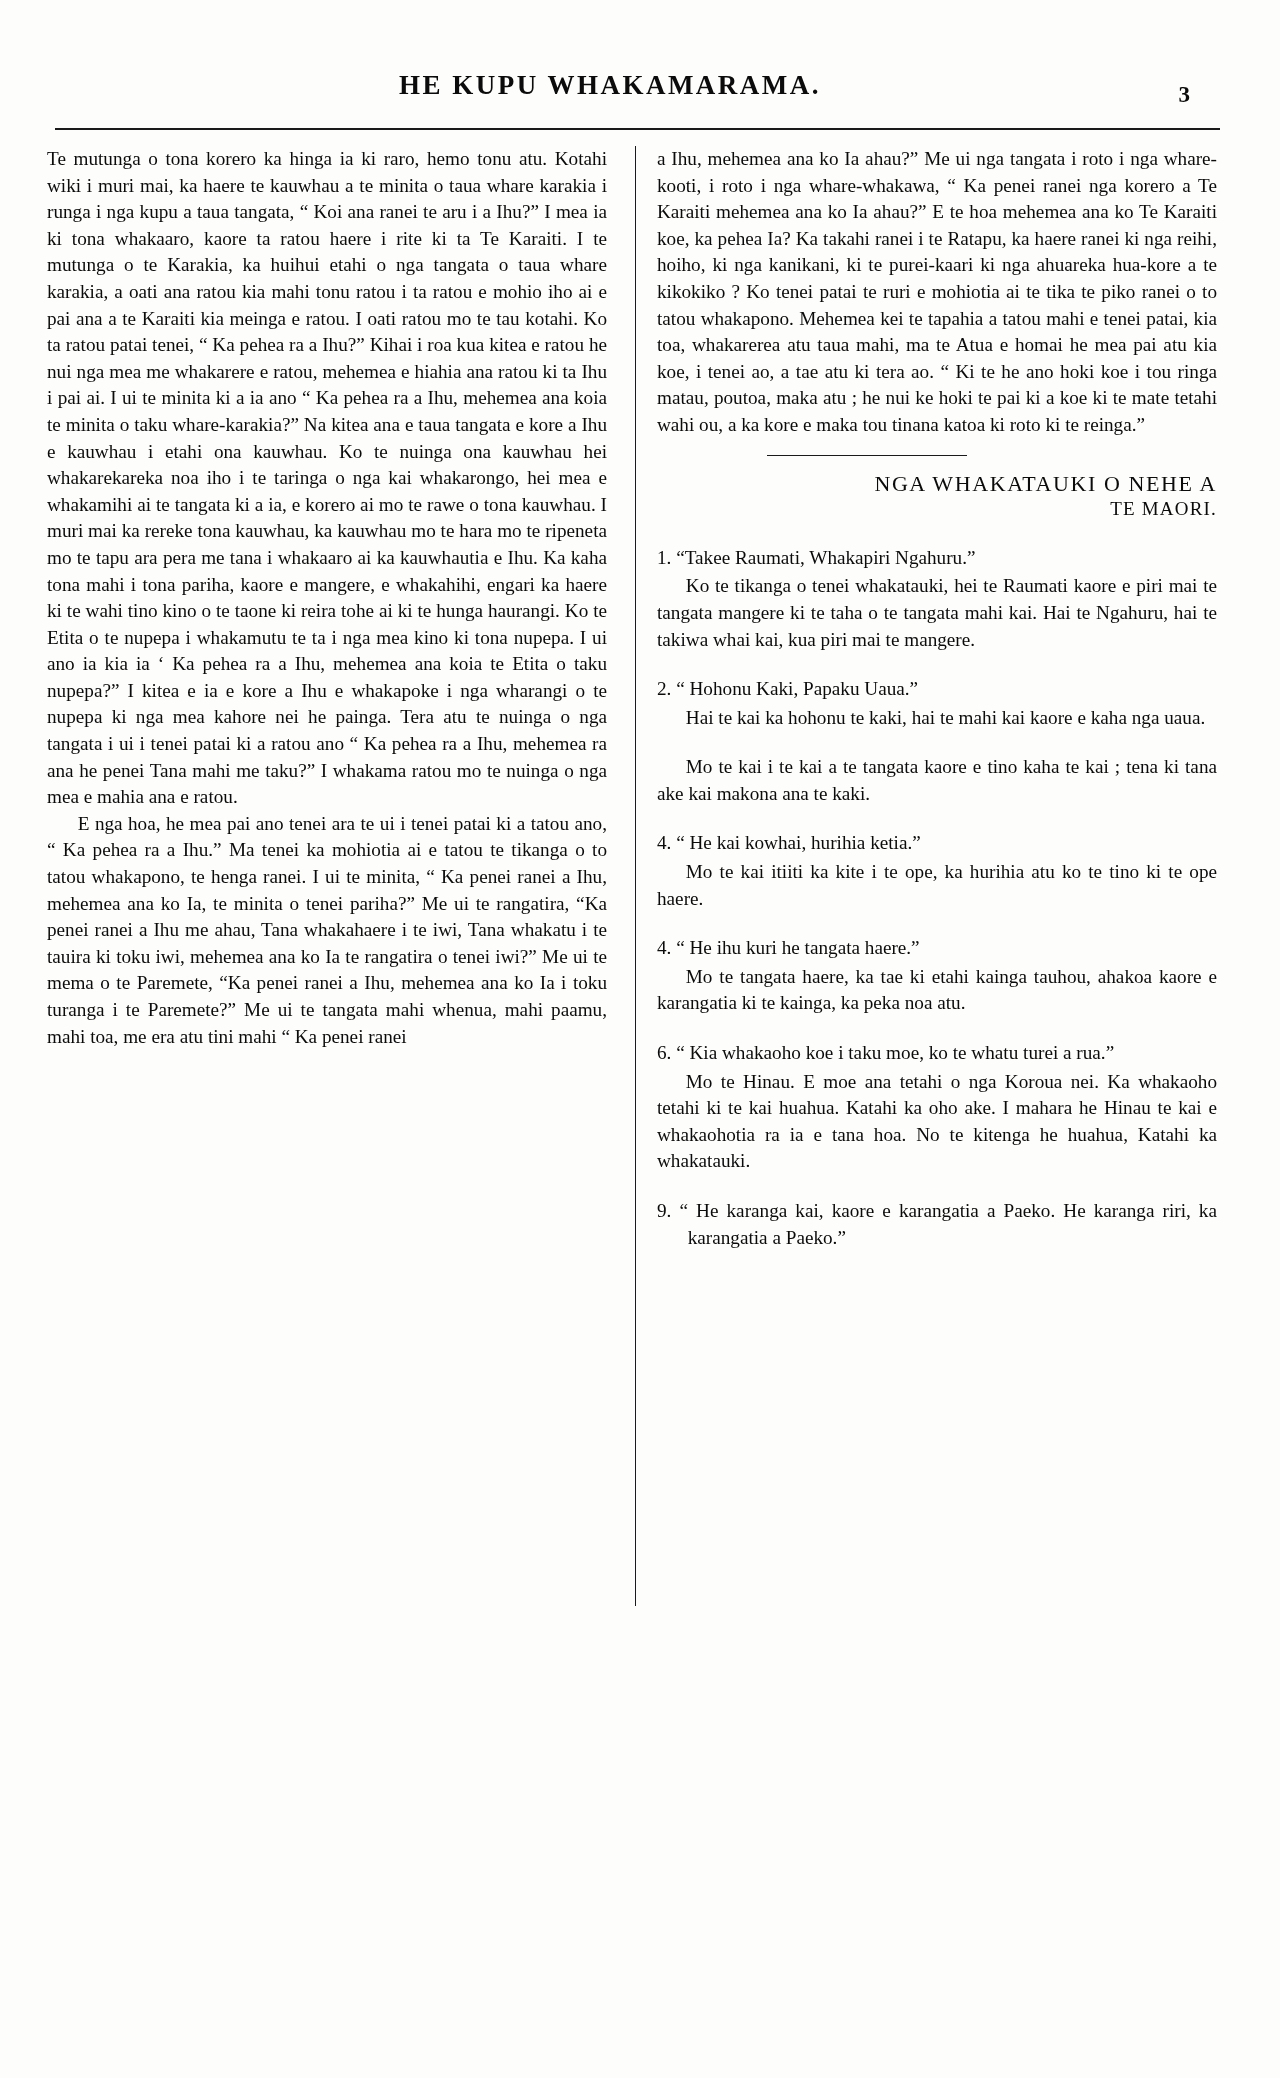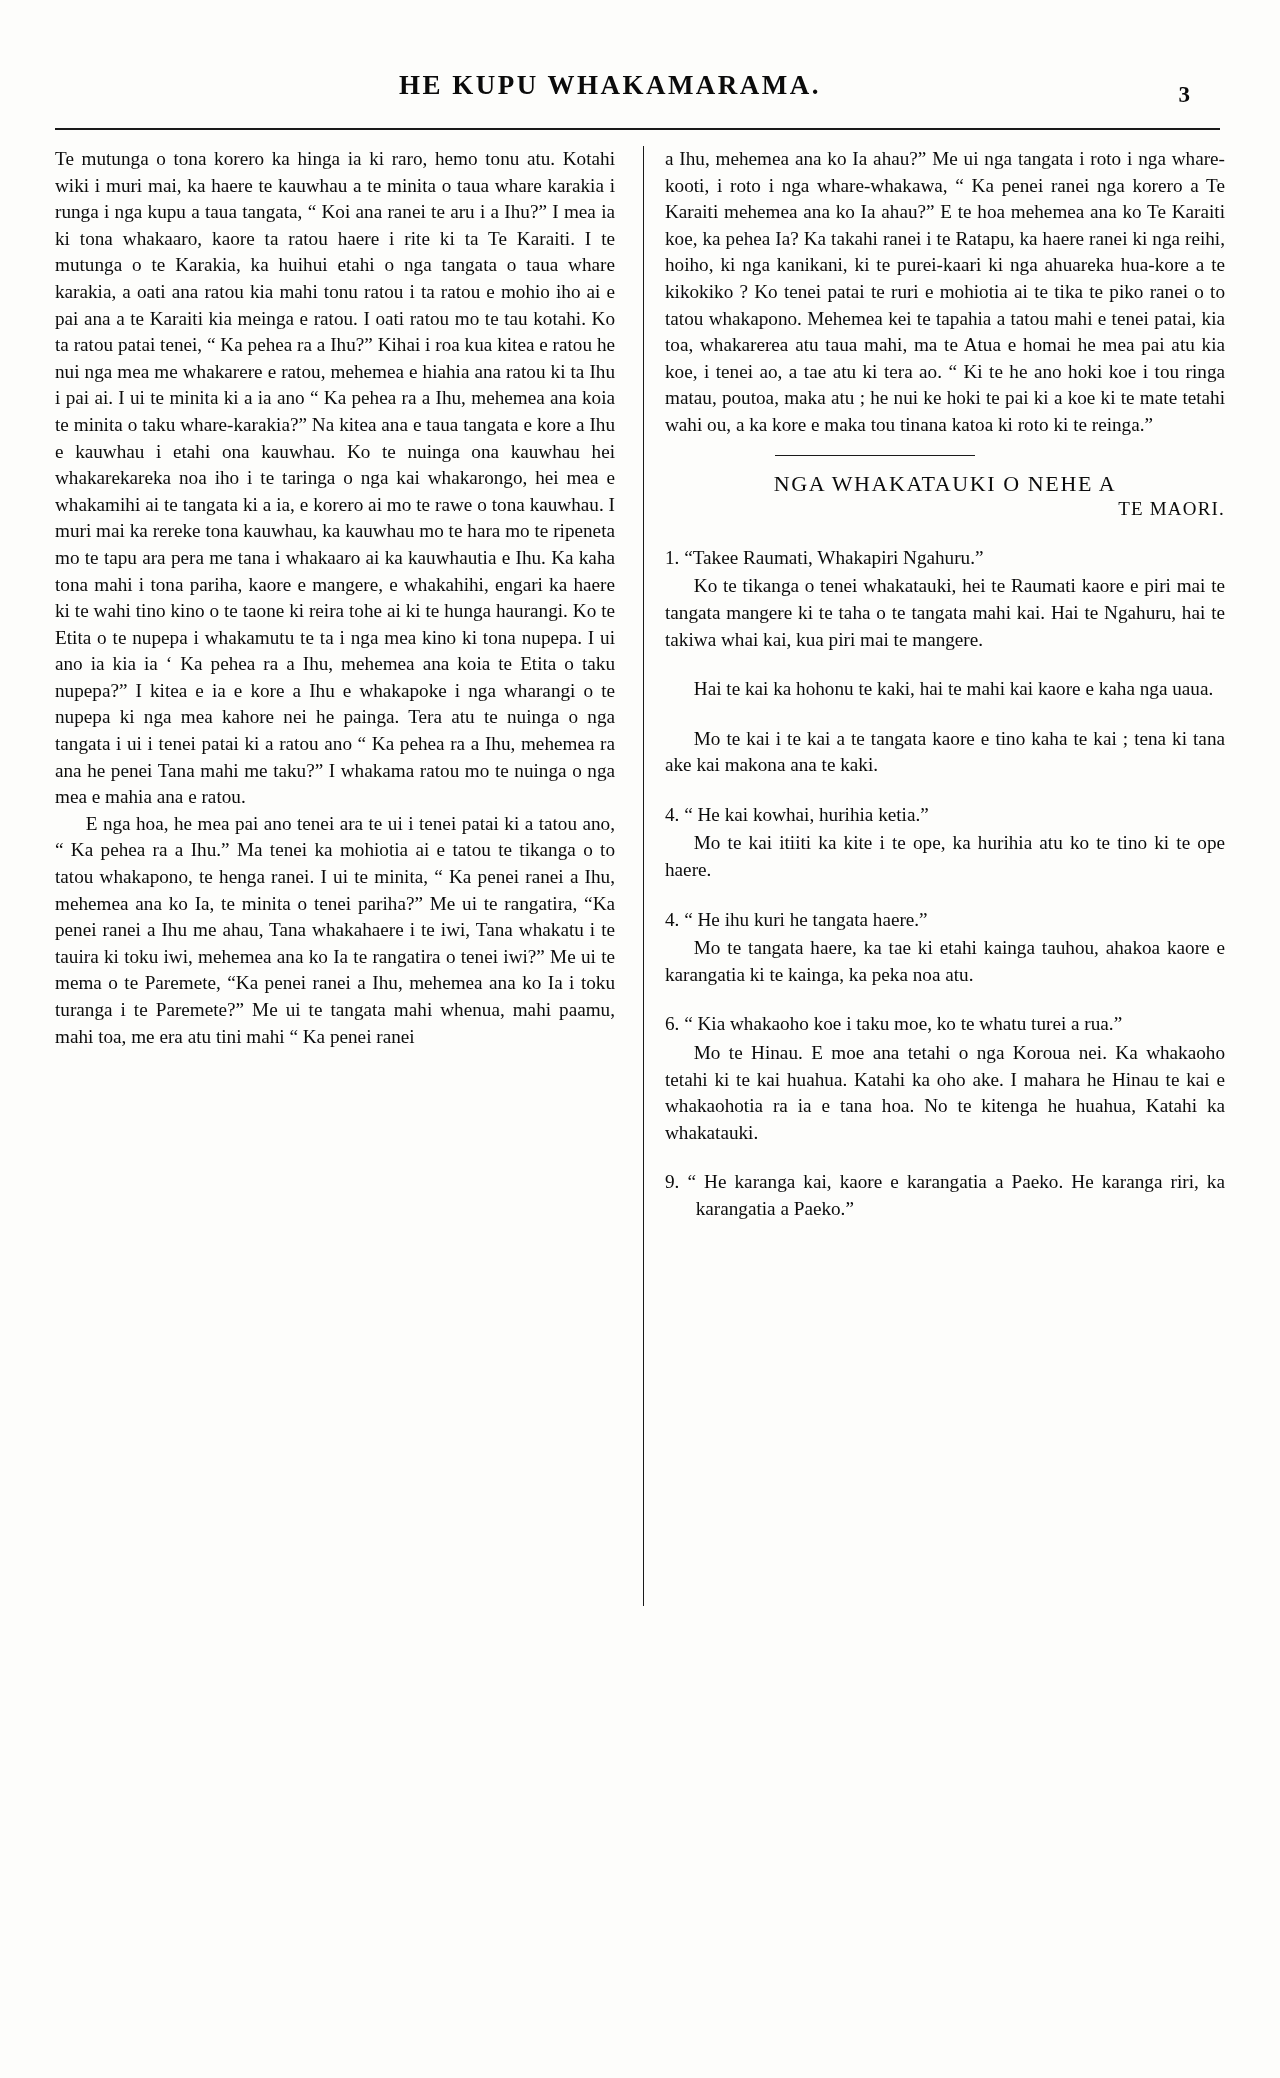--- a/index.html
+++ b/index.html
@@ -50,21 +50,21 @@
   .rule {
     position: absolute;
     left: 55px;
     top: 128px;
     width: 1165px;
     height: 0;
     border-top: 2px solid #1a1a1a;
   }
   .columns {
     position: absolute;
-    left: 55px;
+    left: 47px;
     top: 146px;
     width: 1170px;
     height: 1900px;
   }
   .col {
     position: absolute;
     top: 0;
     width: 560px;
     font-size: 19.2px;
     line-height: 1.385;
@@ -87,21 +87,21 @@
     text-indent: 0;
   }
   p.ind { text-indent: 1.6em; }
   .short-rule {
     width: 200px;
     border-top: 1.5px solid #1a1a1a;
     margin: 16px auto 14px 110px;
     height: 0;
   }
   .sec-title {
-    text-align: center;
+    text-align: right;
     font-size: 22px;
     letter-spacing: 1.6px;
     margin-top: 6px;
     line-height: 1.25;
   }
   .sec-sub {
     text-align: right;
     font-size: 19px;
     letter-spacing: 1.2px;
     margin-bottom: 10px;
@@ -148,20 +148,21 @@
 
       <div class="sec-title">NGA WHAKATAUKI O NEHE A</div>
       <div class="sec-sub">TE MAORI.</div>
 
       <div class="numitem">
         <p class="hang">1. “Takee Raumati, Whakapiri Ngahuru.”</p>
         <p class="body tight">Ko te tikanga o tenei whakatauki, hei te Raumati kaore e piri mai te tangata mangere ki te taha o te tangata mahi kai.   Hai te Ngahuru, hai te takiwa whai kai, kua piri mai te mangere.</p>
       </div>
 
       <div class="numitem">
+        <p class="hang">2. “ Hohonu Kaki, Papaku Uaua.”</p>
         <p class="body tight">Hai te kai ka hohonu te kaki, hai te mahi kai kaore e kaha nga uaua.</p>
       </div>
 
       <div class="numitem">
         <p class="body tight">Mo te kai i te kai a te tangata kaore e tino kaha te kai ; tena ki tana ake kai makona ana te kaki.</p>
       </div>
 
       <div class="numitem">
         <p class="hang">4. “ He kai kowhai, hurihia ketia.”</p>
         <p class="body tight">Mo te kai itiiti ka kite i te ope, ka hurihia atu ko te tino ki te ope haere.</p>

